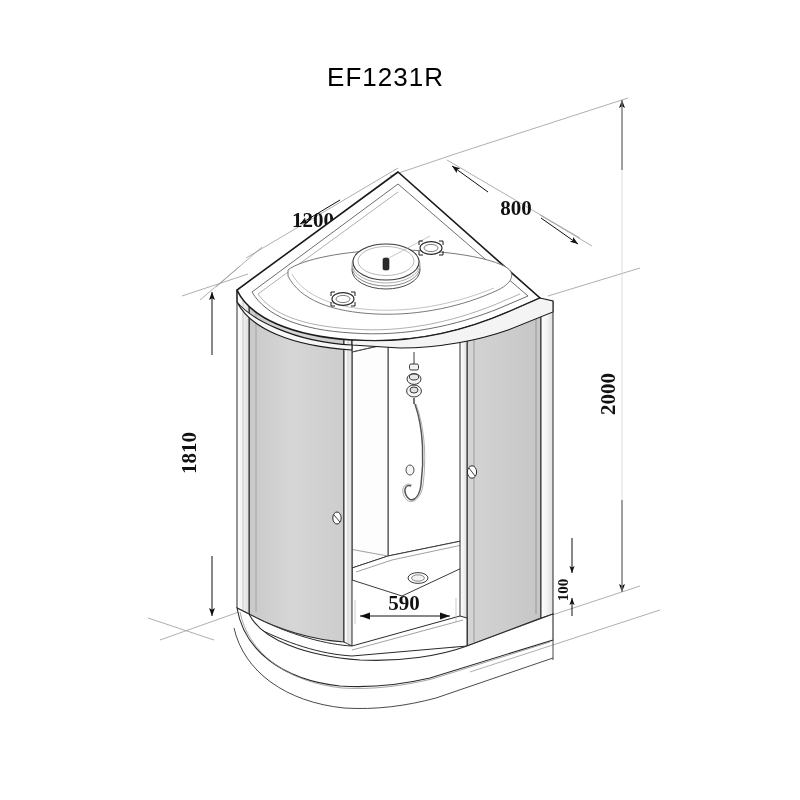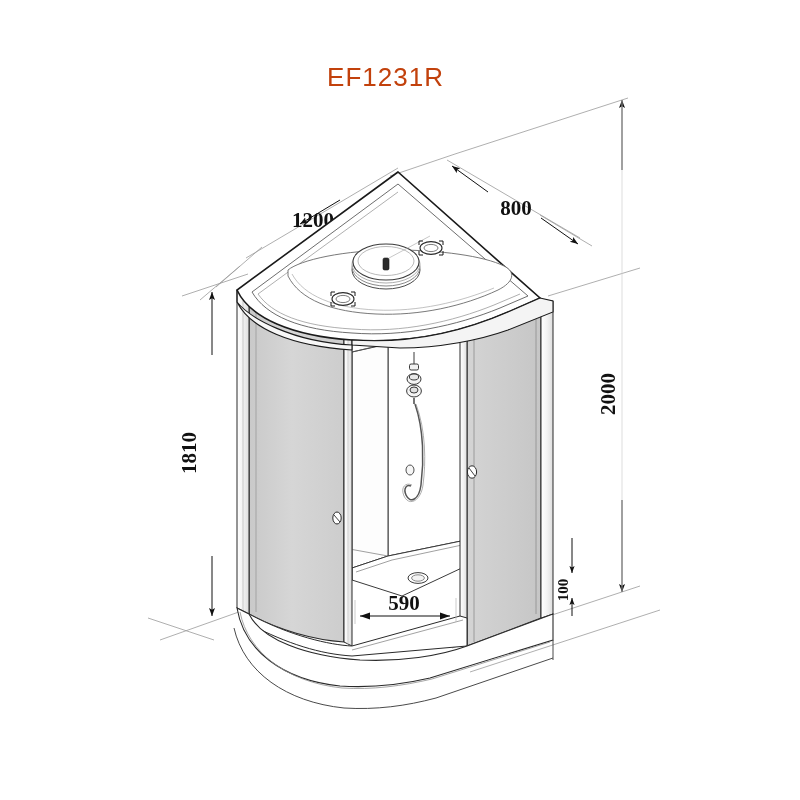--- a/index.html
+++ b/index.html
@@ -18,21 +18,21 @@
   }
   #title {
     position: absolute;
     left: 0;
     top: 62px;
     width: 771px;
     text-align: center;
     font-family: "Liberation Sans", sans-serif;
     font-size: 26px;
     letter-spacing: 1px;
-    color: #c2410c;
+    color: #000000;
     white-space: pre;
   }
   svg#drawing {
     position: absolute;
     left: 0;
     top: 0;
     width: 800px;
     height: 800px;
   }
   .dimlabel {

